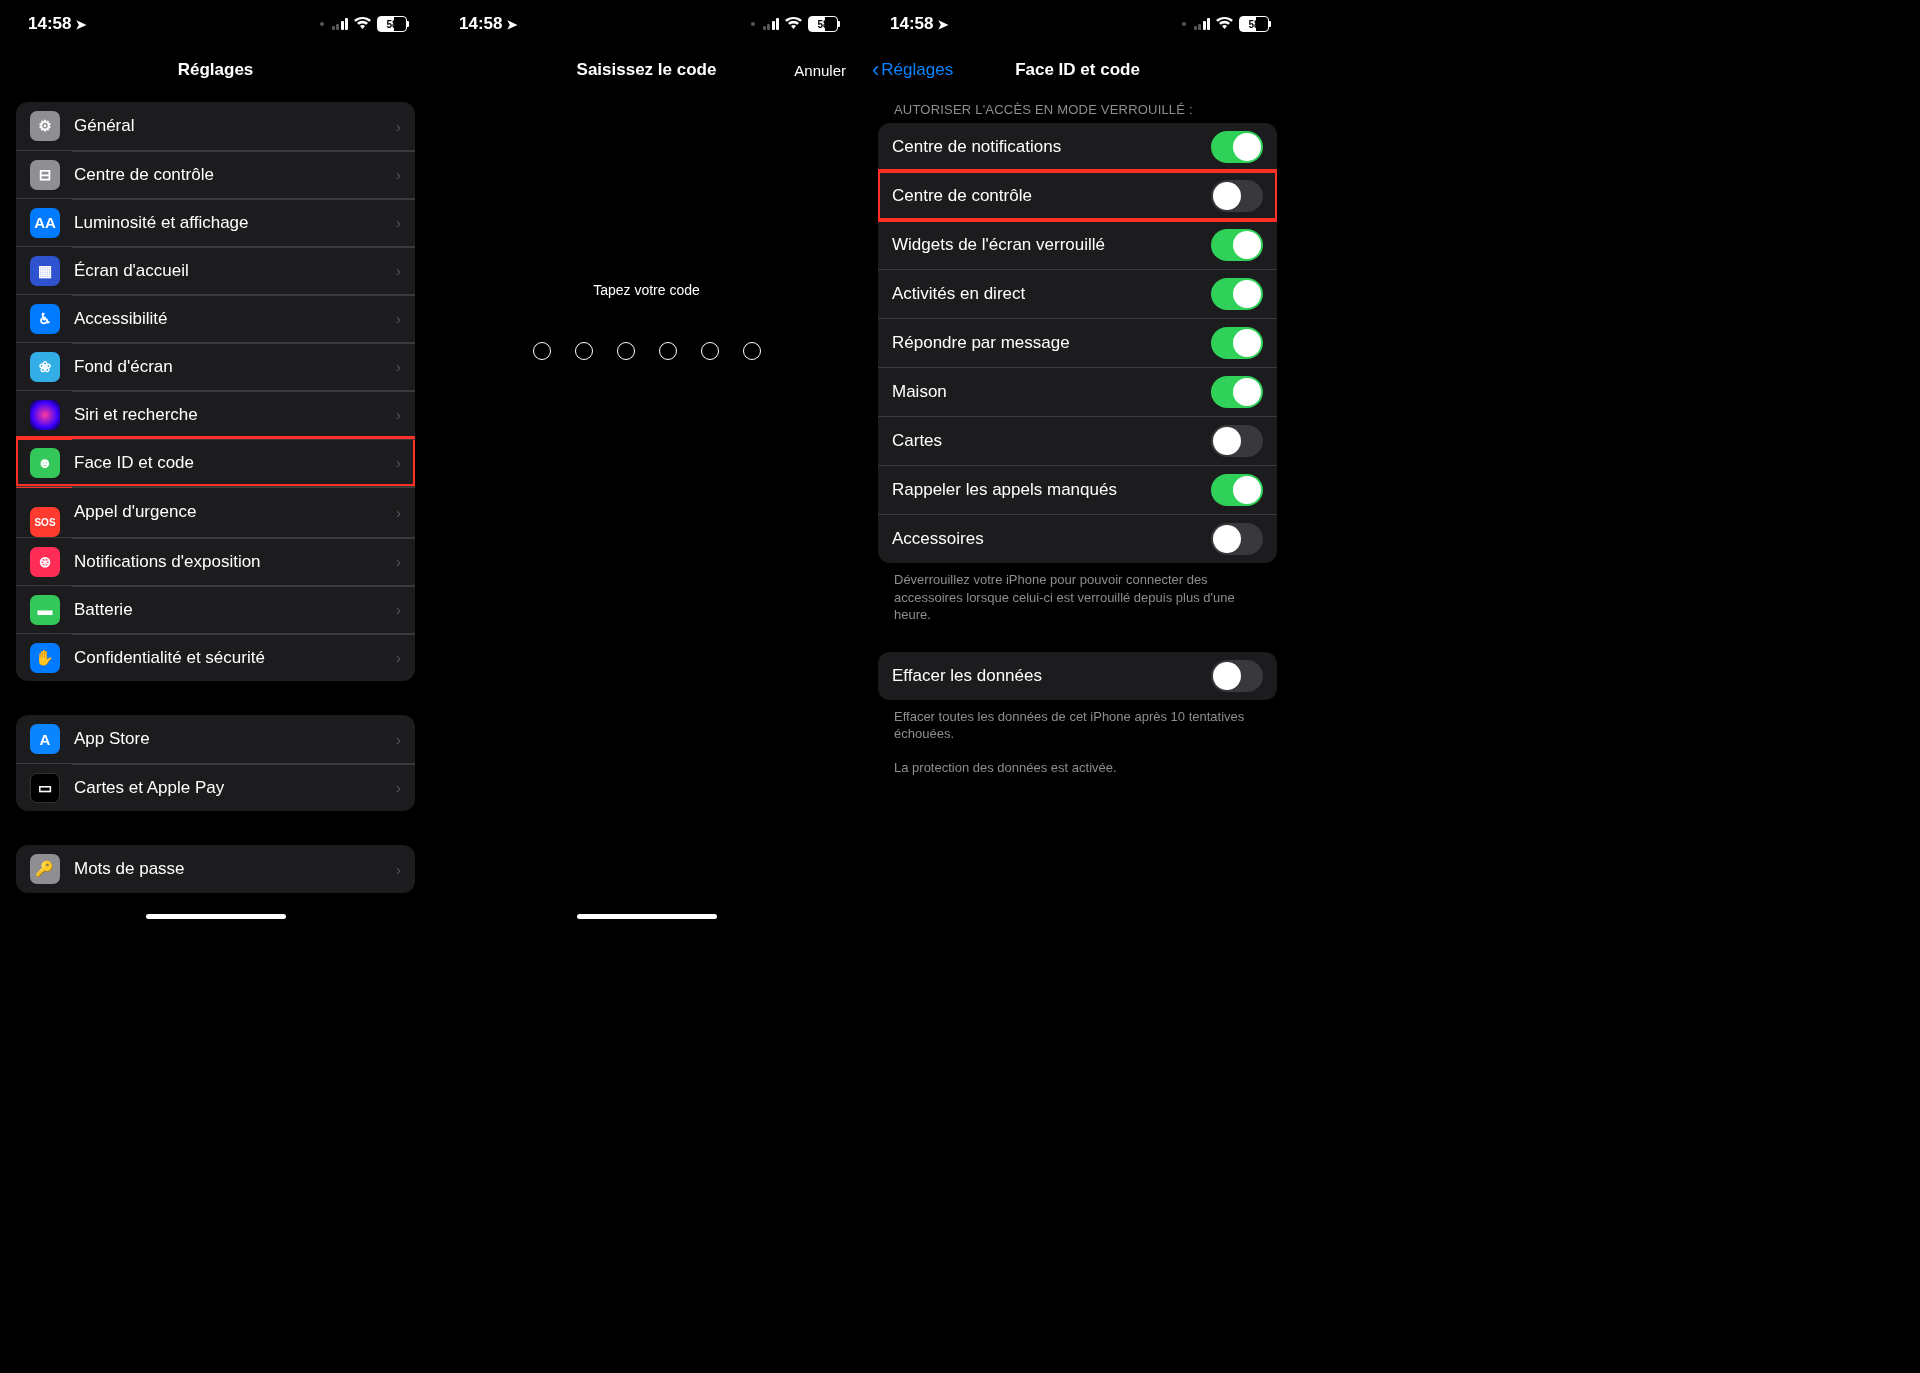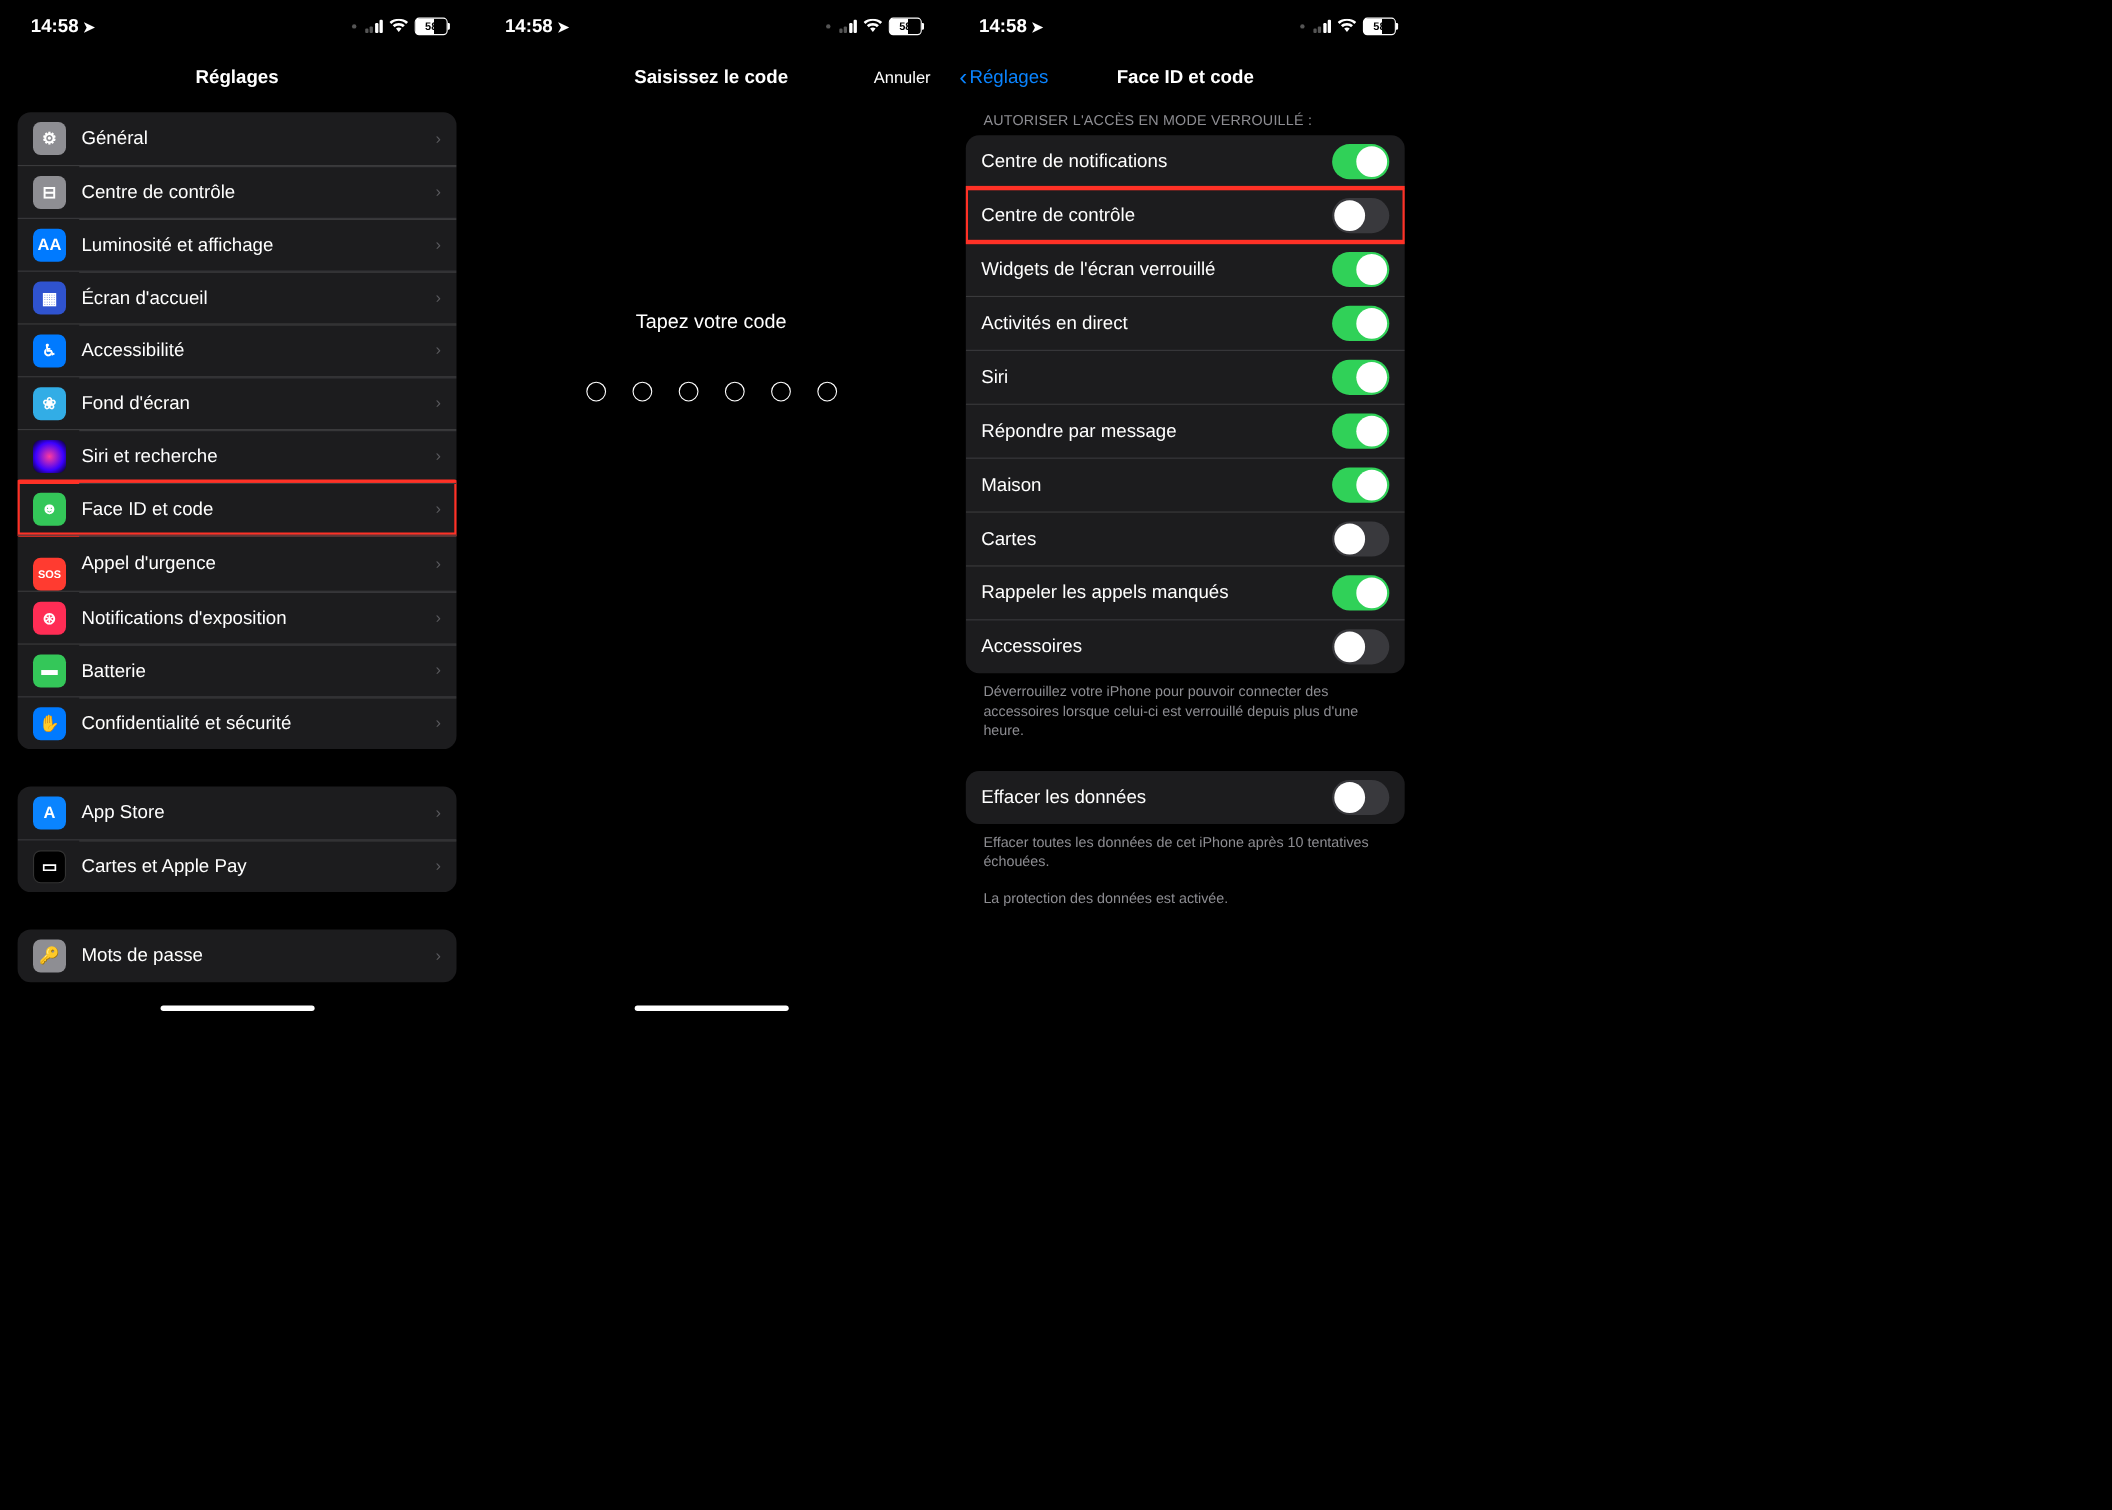--- a/index.html
+++ b/index.html
@@ -133,21 +133,21 @@
   .header-text {
     font-size: 13px; color:#8d8d92; padding: 10px 16px 6px 16px;
     text-transform: none; letter-spacing:0.2px;
   }
 
   
   .passcode-body {
     display:flex; flex-direction:column; align-items:center;
     padding-top: 190px;
   }
-  .passcode-prompt { font-size:18px; margin-bottom:44px; }
+  .passcode-prompt { font-size:14px; margin-bottom:44px; }
   .dots { display:flex; gap:24px; }
   .dot {
     width:18px; height:18px; border-radius:50%;
     border:1.5px solid #fff;
   }
 
   
   .home-indicator {
     position:absolute; bottom:6px; left:50%; transform:translateX(-50%);
     width:140px; height:5px; border-radius:3px; background:#fff;
@@ -393,26 +393,20 @@
             <div class="knob"></div>
           </div>
         </div>
         <div class="cell toggle-cell">
           <div class="toggle-label">Activités en direct</div>
           <div class="toggle on">
             <div class="knob"></div>
           </div>
         </div>
         <div class="cell toggle-cell">
-          <div class="toggle-label">Siri</div>
-          <div class="toggle on">
-            <div class="knob"></div>
-          </div>
-        </div>
-        <div class="cell toggle-cell">
           <div class="toggle-label">Répondre par message</div>
           <div class="toggle on">
             <div class="knob"></div>
           </div>
         </div>
         <div class="cell toggle-cell">
           <div class="toggle-label">Maison</div>
           <div class="toggle on">
             <div class="knob"></div>
           </div>

